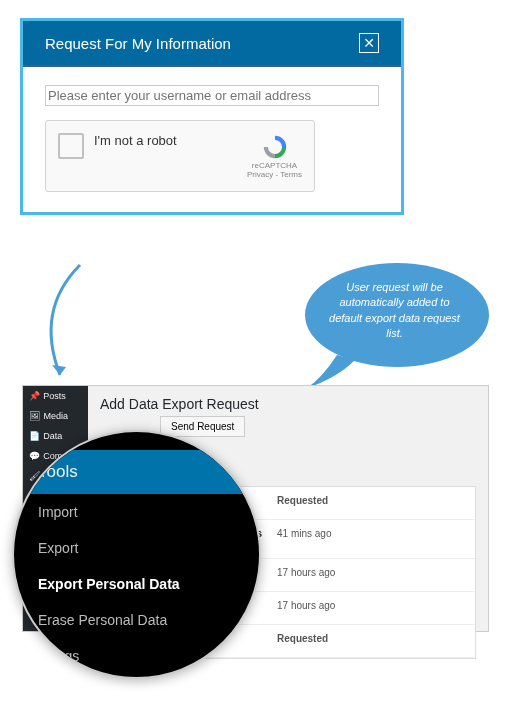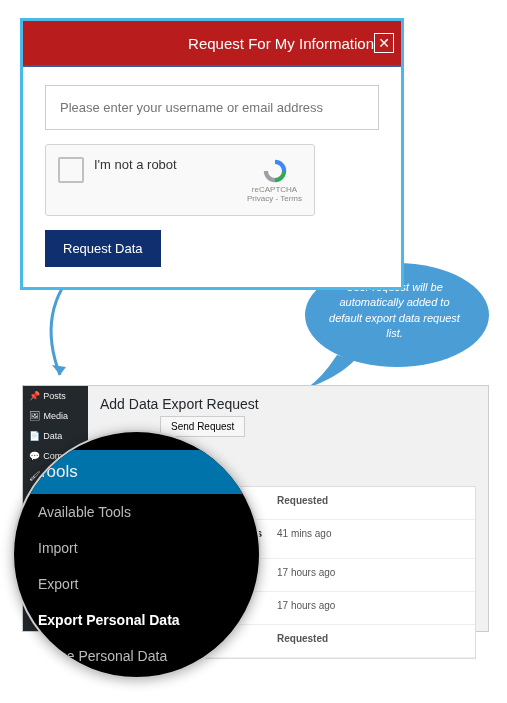--- a/index.html
+++ b/index.html
@@ -1,21 +1,21 @@
 <!DOCTYPE html>
 <html><head>
 <meta charset="utf-8">
 <style>
 body{margin:0;font-family:Arial,sans-serif;background:#fff;width:507px;height:703px;position:relative;overflow:hidden}
 .modal{position:absolute;top:18px;left:20px;width:378px;border:3px solid #4ab8e8;background:#fff;z-index:10}
-.modal-header{background:#b91c1c;padding:12px 7px;display:flex;justify-content:flex-end;align-items:center;border-bottom:2px solid #3a5a9e}
+.modal-header{background:#0369a1;padding:12px 22px;display:flex;justify-content:space-between;align-items:center;border-bottom:2px solid #3a5a9e}
 .modal-title{color:#fff;font-size:15px;font-weight:400}
 .close-btn{border:1px solid #fff;width:18px;height:18px;display:flex;align-items:center;justify-content:center;color:#fff;font-size:14px;cursor:pointer}
 .modal-body{padding:18px 22px 20px}
-.input-field{width:100%;border:1px solid #ccc;padding:14px;font-size:13px;color:#b91c1c;box-sizing:border-box}
+.input-field{width:100%;border:1px solid #ccc;padding:2px;font-size:13px;color:#b91c1c;box-sizing:border-box}
 .captcha{margin-top:14px;border:1px solid #d3d3d3;border-radius:3px;display:inline-flex;align-items:flex-start;padding:12px;width:270px;box-sizing:border-box;background:#f9f9f9}
 .captcha-check{width:22px;height:22px;border:2px solid #c1c1c1;border-radius:2px;margin-right:10px}
 .captcha-text{font-size:13px;color:#333;flex:1}
 .captcha-logo{display:flex;flex-direction:column;align-items:center;font-size:8px;color:#888}
 .captcha-logo svg{width:30px;height:28px}
 .req-btn{margin-top:14px;background:#0f2f6e;color:#fff;border:none;padding:11px 18px;font-size:13px;cursor:pointer}
 .arrow{position:absolute;top:260px;left:30px;width:80px;height:130px}
 .bubble{position:absolute;top:260px;right:15px;width:195px;height:115px}
 .bubble-shape{fill:#4b9dd6}
 .bubble-text{position:absolute;top:20px;left:25px;width:145px;color:#fff;font-size:11px;font-style:italic;text-align:center;line-height:1.4}
@@ -54,21 +54,20 @@
       <span class="captcha-logo">
         <svg viewBox="0 0 40 40">
             <path fill="#4285f4" d="M20 4a16 16 0 0116 16h-6a10 10 0 00-10-10z"></path>
             <path fill="#34a853" d="M36 20a16 16 0 01-16 16v-6a10 10 0 0010-10z"></path>
             <path fill="#9aa0a6" d="M20 36A16 16 0 014 20h6a10 10 0 0010 10z"></path>
           </svg>
         <span>reCAPTCHA</span>
         <span>Privacy - Terms</span>
       </span>
     </div>
-    <div><button class="req-btn">Request Data</button></div>
   </div>
 </div>
 
 <svg class="arrow" viewBox="0 0 80 130">
   <path d="M50 5 Q 5 50 30 115" stroke="#4b9dd6" stroke-width="3" fill="none"></path>
   <path d="M30 115 l-8 -10 l14 2 z" fill="#4b9dd6"></path>
 </svg>
 
 <div class="bubble">
   <svg width="195" height="130" viewBox="0 0 195 130">
@@ -135,21 +134,20 @@
         <span class="wp-c3">Requested</span>
       </div>
     </div>
   </div>
 </div>
 
 <div class="lens">
   <div class="lens-in">
     <div class="lens-tools">Tools</div>
     <div id="lens-items">
-        <div class="lens-item">Available Tools</div>
         <div class="lens-item">Import</div>
         <div class="lens-item">Export</div>
         <div class="lens-item active">Export Personal Data</div>
         <div class="lens-item">Erase Personal Data</div>
         <div class="lens-item">ettings</div>
       </div>
   </div>
 </div>
 
 </body></html>

